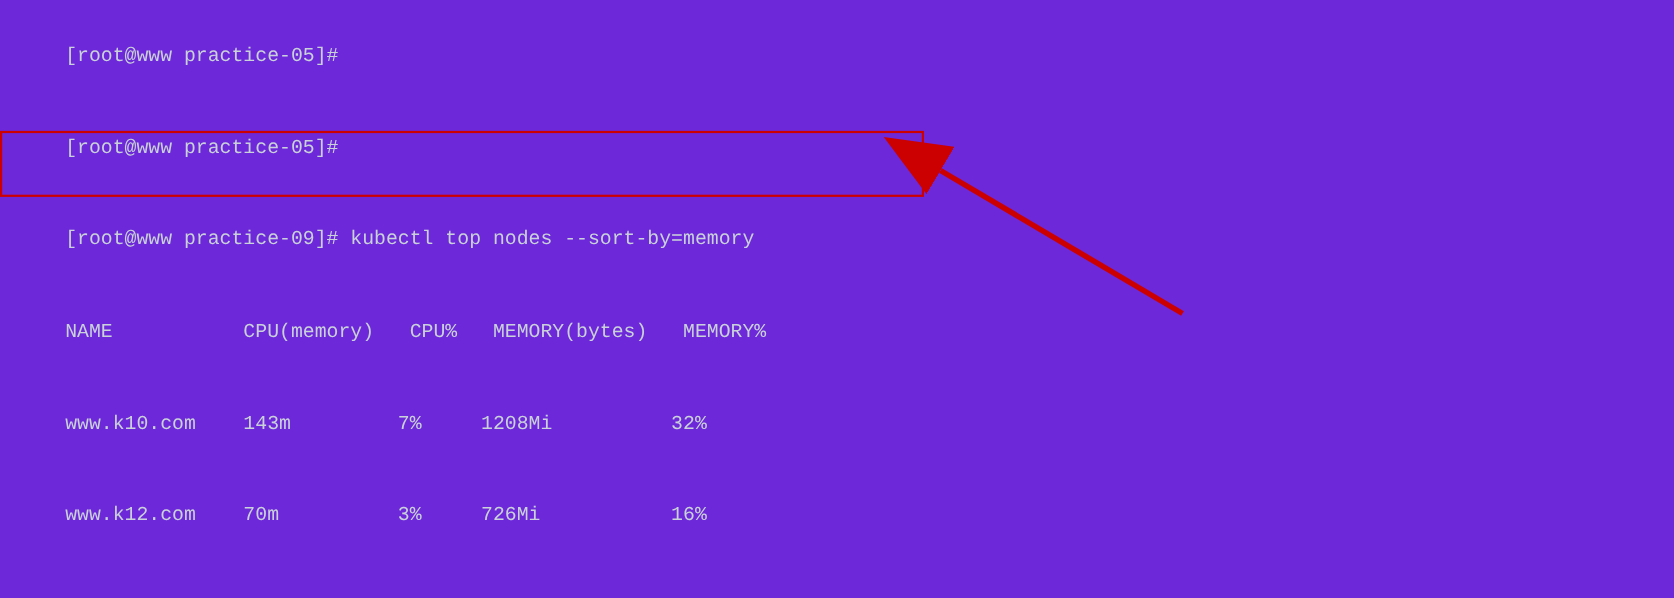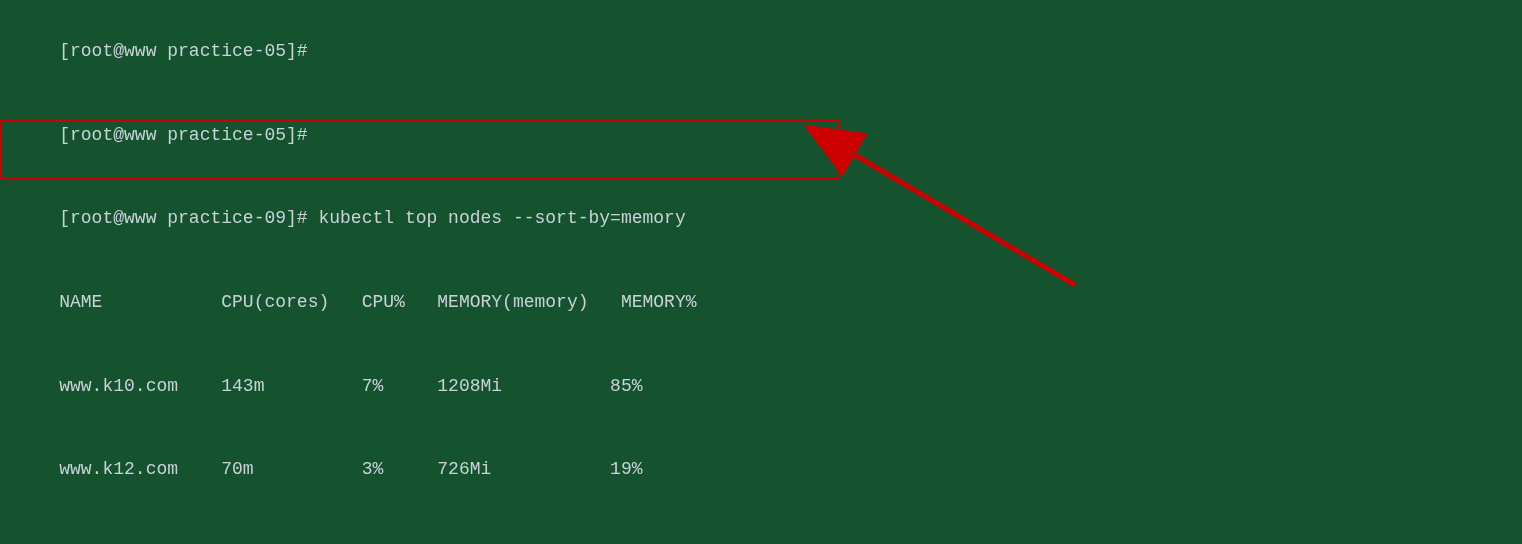--- a/index.html
+++ b/index.html
@@ -11,21 +11,21 @@
       font-family: 'Courier New', Courier, monospace;
       font-size: 18px;
       color: #c9d1d9;
       overflow: hidden;
       position: relative;
     }
 
     .terminal {
       width: 100%;
       height: 100%;
-      background-color: #14532d;
+      background-color: #6d28d9;
       padding: 10px 16px;
       position: relative;
     }
 
     .line {
       white-space: pre;
       line-height: 1.55;
       color: #c9d1d9;
     }
 
@@ -72,29 +72,29 @@
 
   <div class="line">
     <span>[root@www practice-05]#</span>
   </div>
 
   <div class="line cmd-line">
     <span>[root@www practice-09]# kubectl top nodes --sort-by=memory</span>
   </div>
 
   <div class="line header-line">
-    <span>NAME           CPU(cores)   CPU%   MEMORY(memory)   MEMORY%</span>
+    <span>NAME           CPU(memory)   CPU%   MEMORY(bytes)   MEMORY%</span>
   </div>
 
   <div class="line data-row">
-    <span>www.k10.com    143m         7%     1208Mi          85%</span>
+    <span>www.k10.com    143m         7%     1208Mi          32%</span>
   </div>
 
   <div class="line data-row">
-    <span>www.k12.com    70m          3%     726Mi           19%</span>
+    <span>www.k12.com    70m          3%     726Mi           16%</span>
   </div>
 
   <div class="line highlighted-row">
     <span>www.k11.com    56m          2%     625Mi           17%</span>
   </div>
 
   <div class="red-box" style="top: 119px; left: 0px; width: 840px; height: 60px;">
   </div>
 
   <svg class="arrow-overlay" xmlns="http://www.w3.org/2000/svg">

